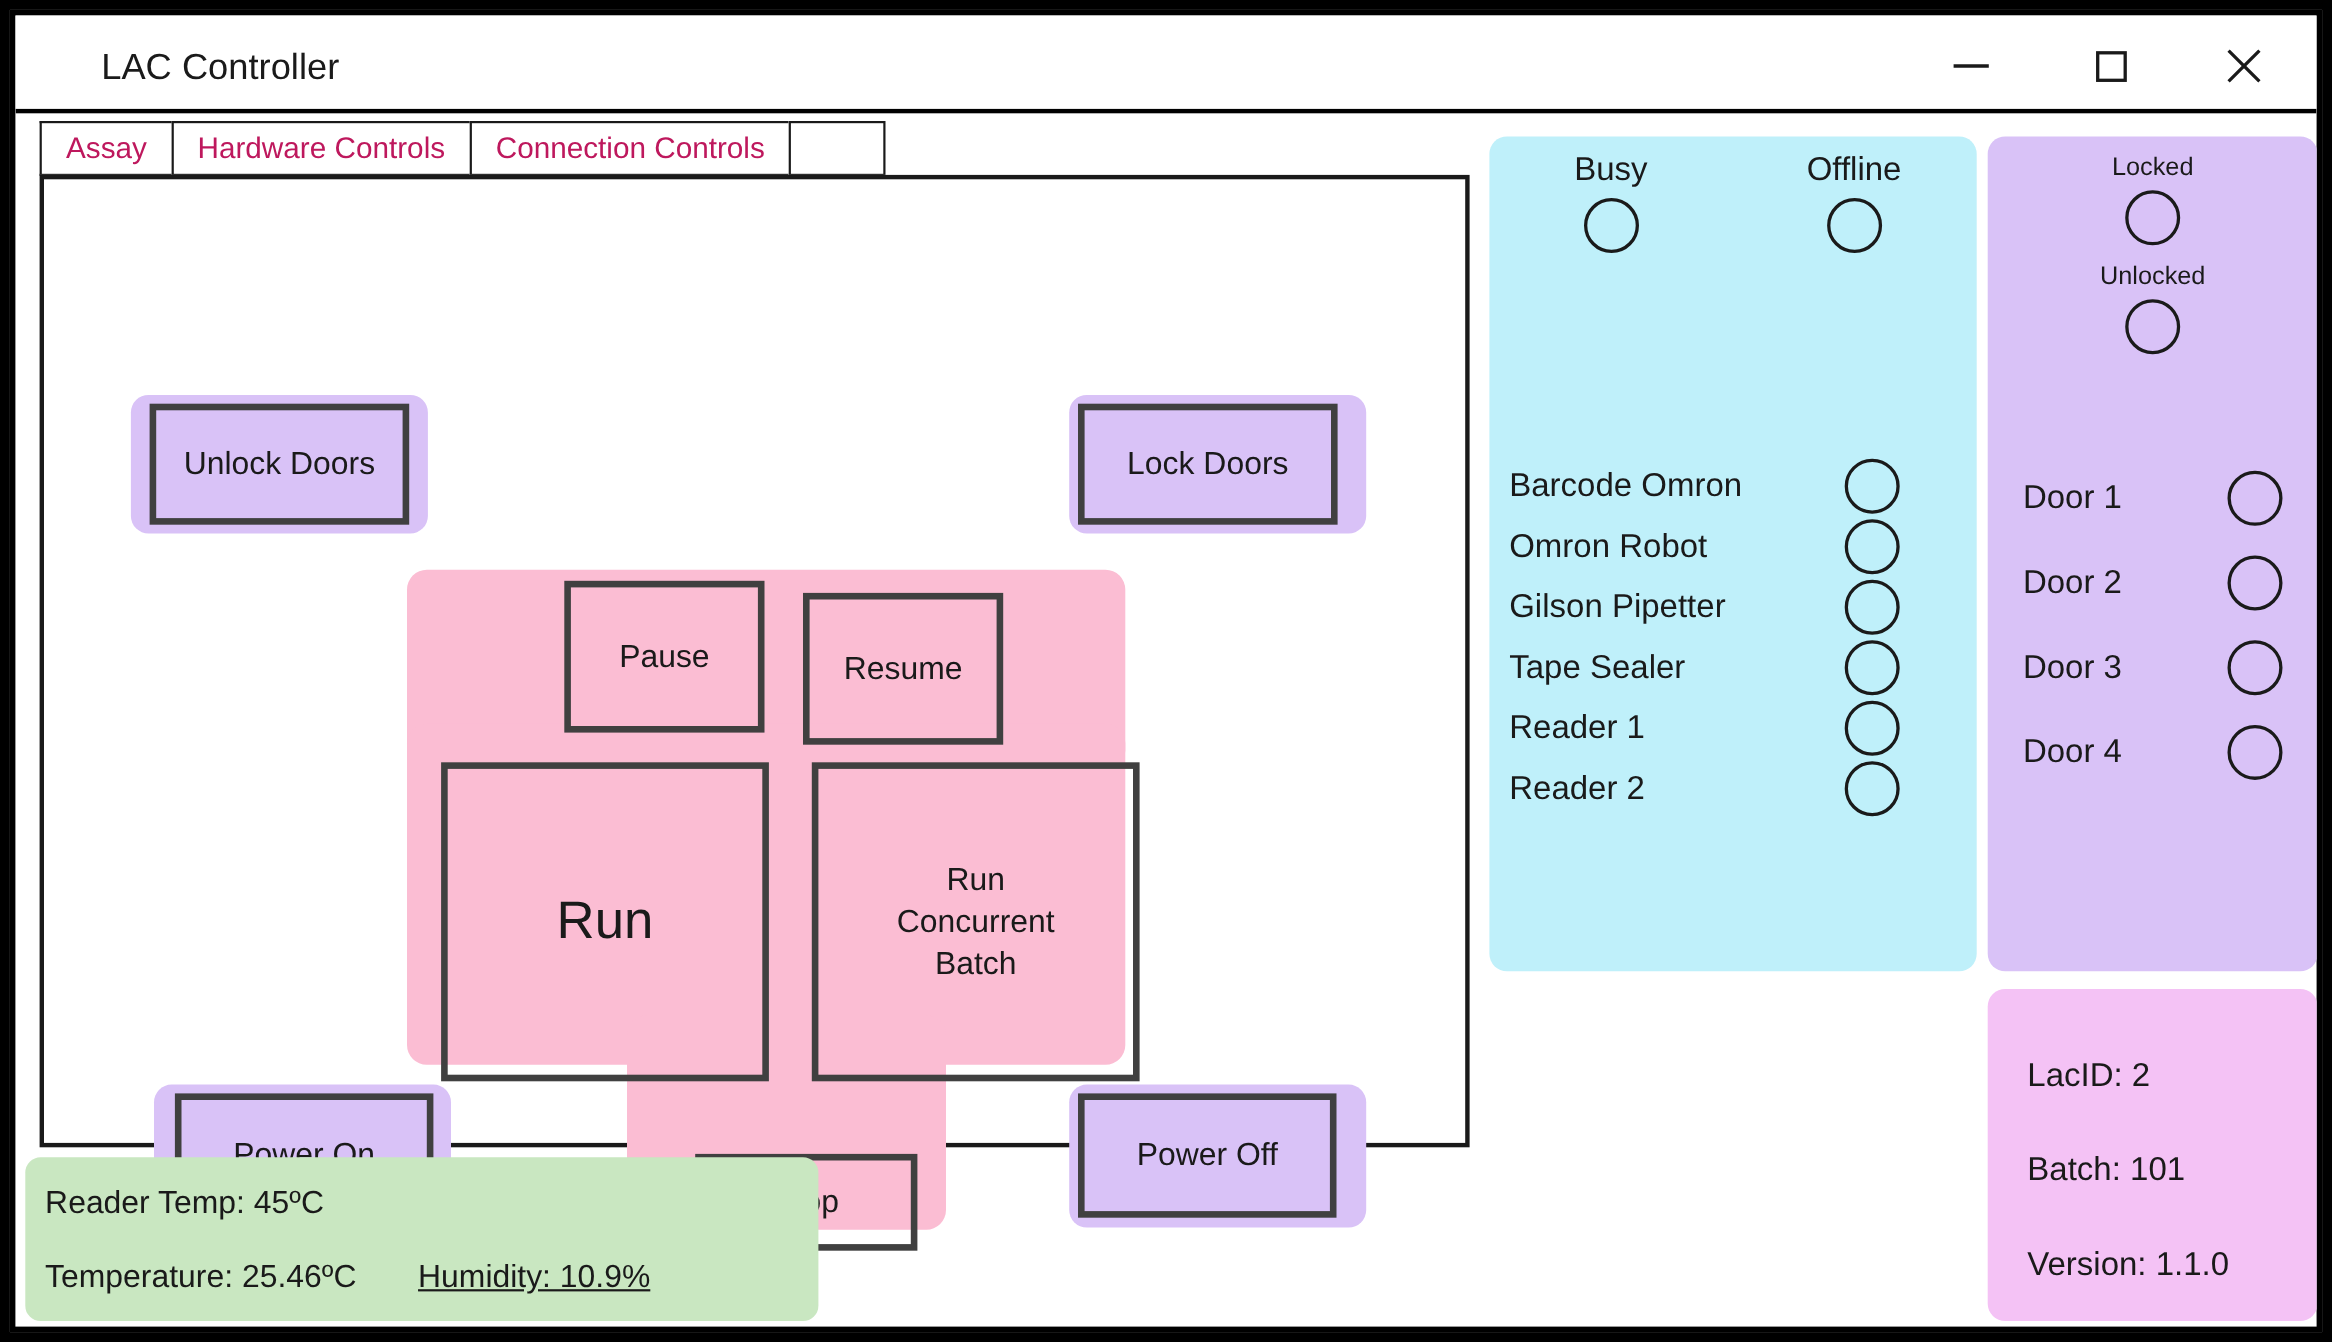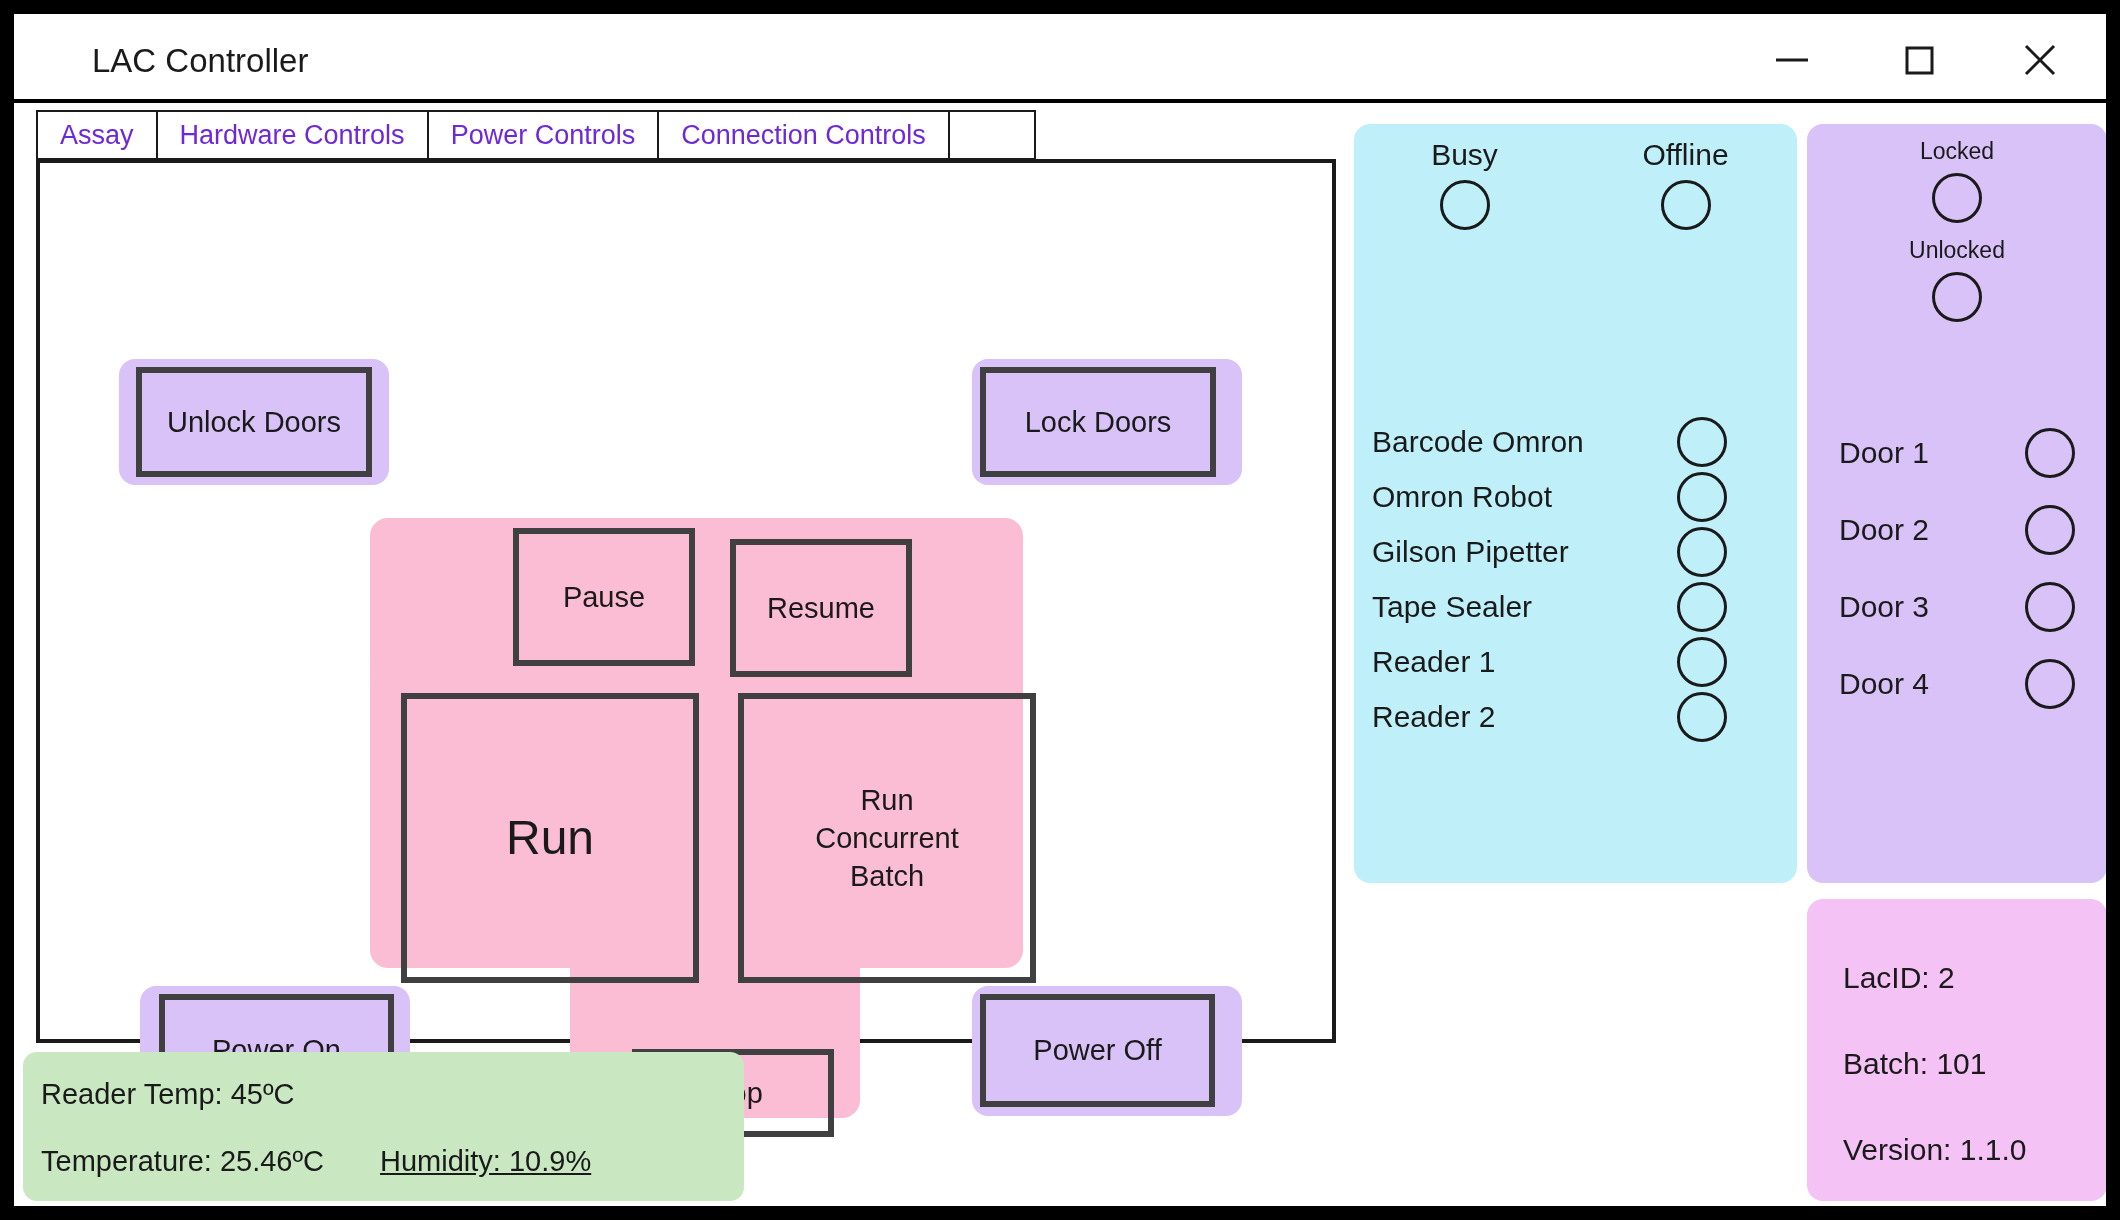--- a/index.html
+++ b/index.html
@@ -60,21 +60,21 @@
   }
   .tab {
     border: 2px solid #1a1a1a;
     border-right: none;
     background: #ffffff;
     display: flex;
     align-items: center;
     justify-content: center;
     padding: 0 22px;
     font-size: 27px;
-    color: #6d28d9;
+    color: #be185d;
     white-space: nowrap;
     cursor: pointer;
   }
   .tab:last-child { border-right: 2px solid #1a1a1a; }
   #tab-spacer { width: 88px; padding: 0; }
 
   
   #content-panel {
     position: absolute;
     left: 22px; top: 145px;
@@ -278,21 +278,20 @@
       <svg width="52" height="52" viewBox="0 0 52 52">
         <line x1="12" y1="12" x2="40" y2="40" stroke="#1a1a1a" stroke-width="3"></line>
         <line x1="40" y1="12" x2="12" y2="40" stroke="#1a1a1a" stroke-width="3"></line>
       </svg>
     </div>
   </div>
 
   <div id="tabbar">
     <div class="tab">Assay</div>
     <div class="tab">Hardware Controls</div>
-    <div class="tab">Power Controls</div>
     <div class="tab">Connection Controls</div>
     <div class="tab" id="tab-spacer"></div>
   </div>
 
   <div id="content-panel">
 
     <div class="pinkgrp" id="pink-plate-top"></div>
     <div class="pinkgrp" id="pink-plate-mid"></div>
     <div class="pinkgrp" id="pink-plate-bot"></div>
 

